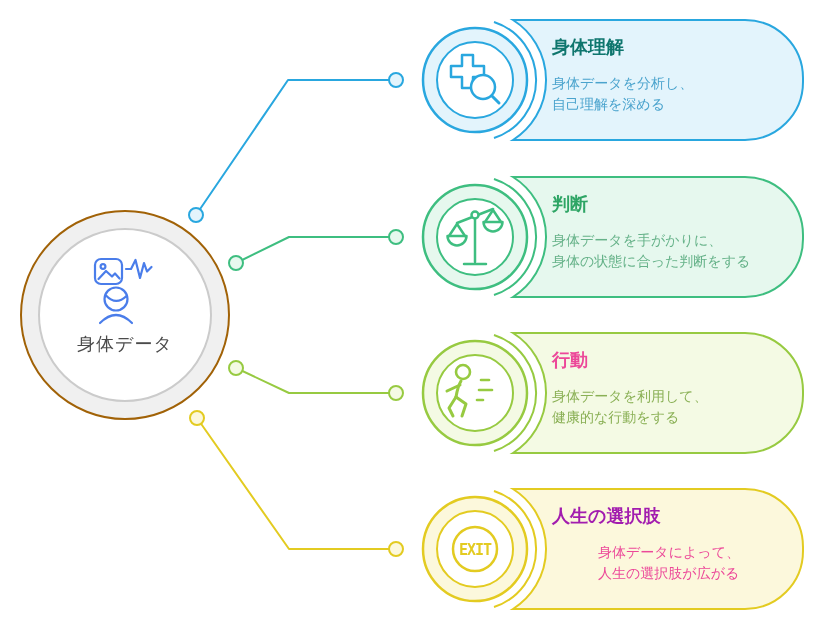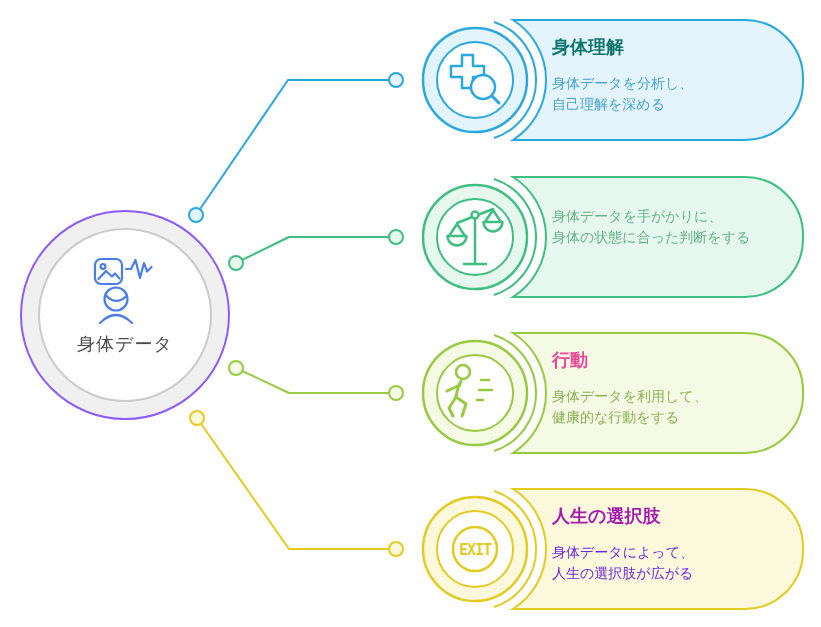--- a/index.html
+++ b/index.html
@@ -4,21 +4,21 @@
 <style>
   html,body{margin:0;padding:0;background:#ffffff;}
   .canvas{
     position:relative;width:821px;height:627px;background:#ffffff;overflow:hidden;
     font-family:"DejaVu Sans","Liberation Sans",sans-serif;
   }
   .layer{position:absolute;left:0;top:0;}
   
   .center-node{
     position:absolute;left:20px;top:210px;width:210px;height:210px;
-    border:2px solid #8b5cf6;border-radius:50%;background:#f0f0f0;box-sizing:border-box;
+    border:2px solid #a16207;border-radius:50%;background:#f0f0f0;box-sizing:border-box;
   }
   .center-inner{
     position:absolute;left:16px;top:16px;width:174px;height:174px;
     border:2px solid #cbcbcb;border-radius:50%;background:#ffffff;box-sizing:border-box;
   }
   .center-label{
     position:absolute;left:0;top:120px;width:100%;text-align:center;
     font-size:18px;letter-spacing:1px;
   }
   .center-icons{position:absolute;left:0;top:0;}
@@ -109,20 +109,21 @@
         <path d="M64 92 H86"></path>
         <path d="M57 51 L93 37"></path>
         <circle cx="75" cy="43" r="3.5" fill="#ffffff"></circle>
         <path d="M57 52 L49 64 M57 52 L65 64"></path>
         <path d="M47.5 64 A9.5 9.5 0 0 0 66.5 64 Z"></path>
         <path d="M93 38 L85 50 M93 38 L101 50"></path>
         <path d="M83.5 50 A9.5 9.5 0 0 0 102.5 50 Z"></path>
       </g>
     </svg>
     <div class="card-text">
+      <div class="card-title" style="color: rgb(46, 165, 101);">判断</div>
       <div class="card-desc" style="color: rgb(102, 178, 137);">
         <div>身体データを手がかりに、</div>
         <div>身体の状態に合った判断をする</div>
       </div>
     </div>
   </div>
 
   <div class="card" style="top:328px">
     <svg class="card-svg" width="410" height="130" viewBox="0 0 410 130">
       <path d="M113 5 H345 A58 58 0 0 1 403 63 V67 A58 58 0 0 1 345 125 H113 A71 71 0 0 0 113 5 Z" stroke-width="2" fill="#f4fae4" stroke="#97ca41"></path>
@@ -155,20 +156,20 @@
       <path d="M94 7 A61 61 0 0 1 94 123" fill="none" stroke-width="2" stroke="#e3cb21"></path>
       <circle cx="75" cy="65" r="52" stroke-width="2.5" fill="#fcf8dc" stroke="#e3cb21"></circle>
       <circle cx="75" cy="65" r="38" fill="#ffffff" stroke-width="2" stroke="#e3cb21"></circle>
       <g>
         <circle cx="75" cy="65" r="22" fill="none" stroke-width="2.5" stroke="#e3cb21"></circle>
         <text x="75" y="70.5" text-anchor="middle" class="exit-word" fill="#e3cb21">EXIT</text>
       </g>
     </svg>
     <div class="card-text">
       <div class="card-title" style="color: #a21caf;">人生の選択肢</div>
-      <div class="card-desc" style="color: #6d28d9;">
+      <div class="card-desc" style="color: #ec4899; margin-left: 46px;">
         <div>身体データによって、</div>
         <div>人生の選択肢が広がる</div>
       </div>
     </div>
   </div>
 
 </div>
 
 </body></html>

